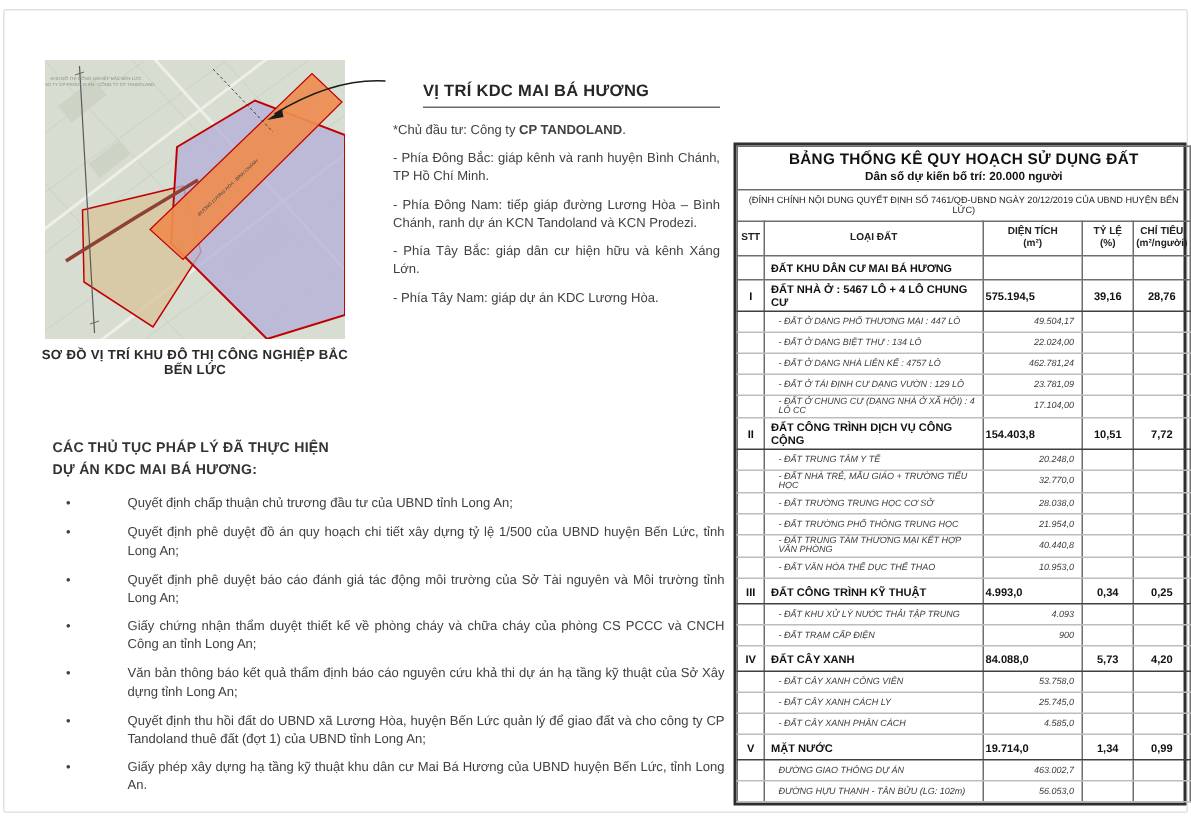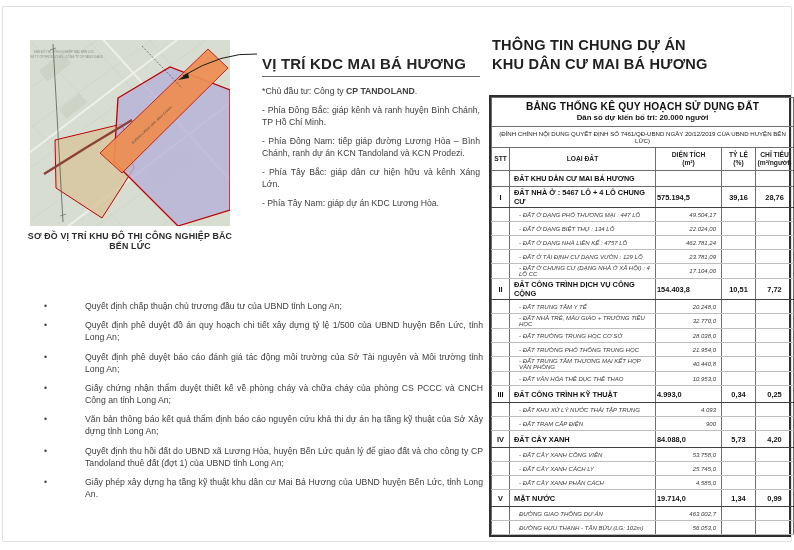--- a/index.html
+++ b/index.html
@@ -7,22 +7,22 @@
         font-family:"Liberation Sans",sans-serif;color:#333;}
   .frame{position:absolute;left:2px;top:6px;right:2px;bottom:8px;border:1px solid #e2e2e2;border-radius:2px;}
 
   
   .map-svg{position:absolute;left:30px;top:40px;width:230px;height:186px;}
   .map-caption{position:absolute;left:24px;top:231px;width:212px;text-align:center;
                font-size:8.8px;font-weight:bold;color:#2b2b2b;letter-spacing:.2px;}
 
   
   .loc{position:absolute;left:262px;top:55px;width:218px;}
-  .loc-header{font-size:15px;font-weight:bold;color:#262626;padding-bottom:4px;
-              border-bottom:1px solid #6b6b6b;margin-bottom:8px;letter-spacing:.2px;}
+  .loc-header{font-size:11px;font-weight:bold;color:#262626;padding-bottom:4px;
+              border-bottom:1px solid #6b6b6b;margin-bottom:8px;letter-spacing:.2px;margin-left:20px;}
   .loc-p{font-size:8.7px;line-height:1.38;color:#404040;margin:0 0 7px 0;text-align:justify;}
   .loc-p .b{font-weight:bold;}
 
   
   .doc-title{position:absolute;left:492px;top:36px;width:300px;font-size:14.6px;
              font-weight:bold;color:#1f1f1f;line-height:1.3;letter-spacing:.2px;}
 
   
   .tbl-wrap{position:absolute;left:489px;top:95px;width:302px;}
   .tbl-box{border:2px solid #2e2e2e;}
@@ -124,24 +124,20 @@
     <div class="loc-header">VỊ TRÍ KDC MAI BÁ HƯƠNG</div>
     <div>
         <p class="loc-p"><span>*Chủ đầu tư: Công ty </span><span class="b">CP TANDOLAND</span><span>.</span></p>
         <p class="loc-p"><span>- Phía Đông Bắc: giáp kênh và ranh huyện Bình Chánh, TP Hồ Chí Minh.</span></p>
         <p class="loc-p"><span>- Phía Đông Nam: tiếp giáp đường Lương Hòa – Bình Chánh, ranh dự án KCN Tandoland và KCN Prodezi.</span></p>
         <p class="loc-p"><span>- Phía Tây Bắc: giáp dân cư hiện hữu và kênh Xáng Lớn.</span></p>
         <p class="loc-p"><span>- Phía Tây Nam: giáp dự án KDC Lương Hòa.</span></p>
       </div>
   </div>
 
-  <div class="doc-title">
-    <div>THÔNG TIN CHUNG DỰ ÁN</div>
-    <div>KHU DÂN CƯ MAI BÁ HƯƠNG</div>
-  </div>
 
   <div class="tbl-wrap">
     <div class="tbl-box">
       <table class="landuse">
         <colgroup>
             <col style="width:18px">
             <col style="width:146px">
             <col style="width:66px">
             <col style="width:34px">
             <col style="width:38px">
@@ -336,20 +332,24 @@
               <td class="c-ratio"></td>
               <td class="c-quota"></td>
             </tr>
           </tbody>
       </table>
     </div>
 
   </div>
 
   <div class="legal">
+    <div class="legal-h">
+      <div>CÁC THỦ TỤC PHÁP LÝ ĐÃ THỰC HIỆN</div>
+      <div>DỰ ÁN KDC MAI BÁ HƯƠNG:</div>
+    </div>
     <ul class="legal-list">
         <li>Quyết định chấp thuận chủ trương đầu tư của UBND tỉnh Long An;</li>
         <li>Quyết định phê duyệt đồ án quy hoạch chi tiết xây dựng tỷ lệ 1/500 của UBND huyện Bến Lức, tỉnh Long An;</li>
         <li>Quyết định phê duyệt báo cáo đánh giá tác động môi trường của Sở Tài nguyên và Môi trường tỉnh Long An;</li>
         <li>Giấy chứng nhận thẩm duyệt thiết kế về phòng cháy và chữa cháy của phòng CS PCCC và CNCH Công an tỉnh Long An;</li>
         <li>Văn bản thông báo kết quả thẩm định báo cáo nguyên cứu khả thi dự án hạ tầng kỹ thuật của Sở Xây dựng tỉnh Long An;</li>
         <li>Quyết định thu hồi đất do UBND xã Lương Hòa, huyện Bến Lức quản lý để giao đất và cho công ty CP Tandoland thuê đất (đợt 1) của UBND tỉnh Long An;</li>
         <li>Giấy phép xây dựng hạ tầng kỹ thuật khu dân cư Mai Bá Hương của UBND huyện Bến Lức, tỉnh Long An.</li>
       </ul>
   </div>

